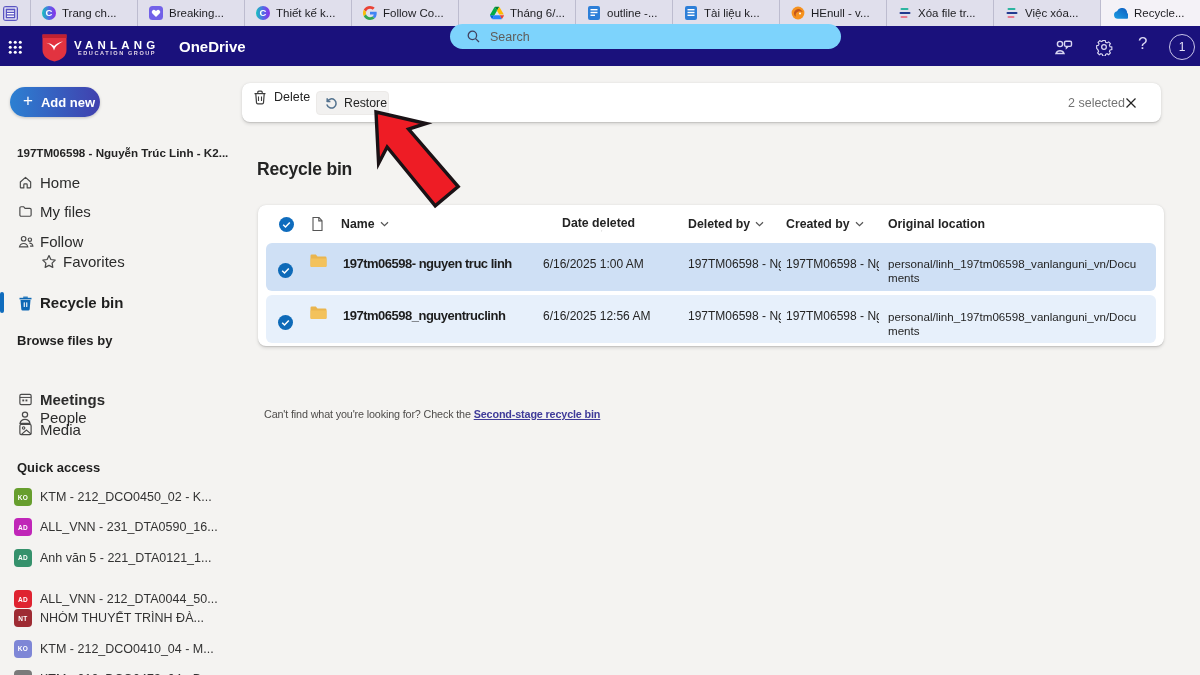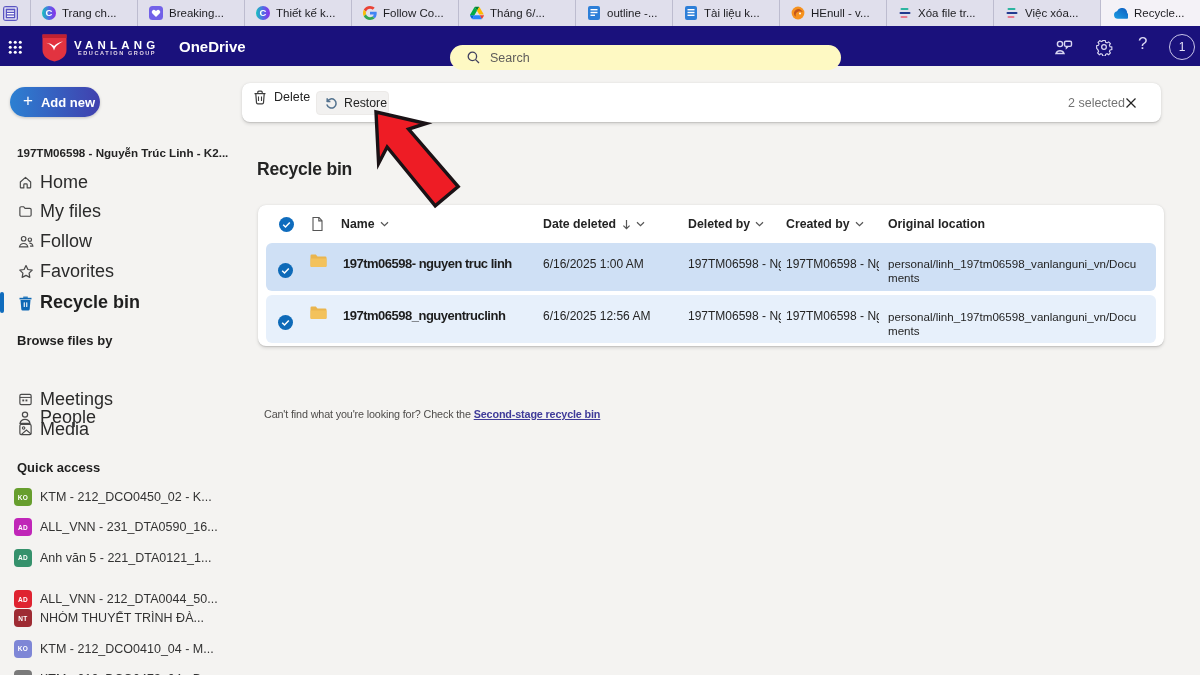--- a/index.html
+++ b/index.html
@@ -12,33 +12,33 @@
 .tab .ti{width:14px;height:14px;margin-right:6px;flex:none;}
 .tab.active{background:#f4f2f7;border-left:1px solid #bdbccf;}
 #leadicon{position:absolute;left:3px;top:6px;width:15px;height:15px;border-radius:3px;background:#5a55c2;}
 
 #appbar{position:absolute;left:0;top:26px;width:1200px;height:40px;background:#1a117c;}
 #waffle{position:absolute;left:8px;top:40px;width:14.5px;height:14.5px;}
 #shield{position:absolute;left:42px;top:33px;}
 #vl1{position:absolute;left:74px;top:39px;color:#fff;font-size:11.5px;font-weight:bold;letter-spacing:4.2px;}
 #vl2{position:absolute;left:78px;top:50px;color:#e2d4e6;font-size:5.6px;font-weight:bold;letter-spacing:1.55px;}
 #od{position:absolute;left:179px;top:38px;color:#fff;font-size:15px;font-weight:600;}
-#search{position:absolute;left:450px;top:45px;width:391px;height:25px;background:#fef9c3;border-radius:13px;display:flex;align-items:center;}
+#search{position:absolute;left:450px;top:24px;width:391px;height:25px;background:#7dd3fc;border-radius:13px;display:flex;align-items:center;}
 #search span{color:#5f5d5b;font-size:12.5px;margin-left:10px;}
 #search svg{margin-left:17px;}
 .hicon{position:absolute;top:38px;}
 #avatar{position:absolute;left:1169px;top:34px;width:26px;height:26px;border-radius:50%;border:1.6px solid #c9c5ea;color:#e6e3f7;font-size:12px;display:flex;align-items:center;justify-content:center;}
 
 #addnew{position:absolute;left:10px;top:87px;width:90px;height:30px;border-radius:15px;background:linear-gradient(90deg,#2c80d2,#4140ae);color:#fff;display:flex;align-items:center;box-shadow:0 1px 3px rgba(0,0,0,.2);}
 #addnew .plus{font-size:17px;font-weight:400;margin-left:13px;margin-top:-2px;}
 #addnew .lbl{font-size:13px;font-weight:600;margin-left:8px;}
 #acct{position:absolute;left:17px;top:146px;width:213px;font-size:11.6px;font-weight:600;color:#242424;white-space:nowrap;overflow:hidden;}
 .nav{position:absolute;left:0;width:237px;height:30px;display:flex;align-items:center;}
 .nav svg{position:absolute;left:18px;}
-.nav .t{position:absolute;left:40px;font-size:18px;color:#2b2b2b;}
+.nav .t{position:absolute;left:40px;font-size:15px;color:#2b2b2b;}
 .nav .t.b{font-weight:600;color:#1f1f1f;}
 .sechead{position:absolute;left:17px;font-size:13px;font-weight:700;color:#1f1f1f;}
 #selbar{position:absolute;left:0px;top:292px;width:4px;height:21px;border-radius:2px;background:#0f6cbd;}
 .qa{position:absolute;left:0;width:237px;height:30px;display:flex;align-items:center;}
 .qa .tile{position:absolute;left:14px;width:18px;height:18px;border-radius:4px;color:#fff;font-size:6.5px;font-weight:700;display:flex;align-items:center;justify-content:center;letter-spacing:.3px;}
 .qa .t{position:absolute;left:40px;font-size:12.5px;color:#333;white-space:nowrap;overflow:hidden;width:185px;}
 
 #toolbar{position:absolute;left:242px;top:83px;width:919px;height:39px;border-radius:8px;background:#fff;box-shadow:0 1.6px 3.6px rgba(0,0,0,.13),0 0.3px 0.9px rgba(0,0,0,.1);}
 #tb-delete{position:absolute;left:253px;top:90px;height:25px;display:flex;}
 #tb-delete .t{font-size:12.5px;color:#242424;margin-left:7px;}
@@ -92,21 +92,21 @@
 <div class="tab" style="left:244px;width:107px;"><svg class="ti" viewBox="0 0 14 14">
         <circle cx="7" cy="7" r="7" fill="url(#cg)"></circle>
         <text x="7" y="10.4" font-size="9.5" font-weight="bold" fill="#fff" text-anchor="middle" font-family="Liberation Sans">C</text>
       </svg>Thiết kế k...</div>
 <div class="tab" style="left:351px;width:107px;"><svg class="ti" viewBox="0 0 48 48">
         <path fill="#EA4335" d="M24 9.5c3.54 0 6.71 1.22 9.21 3.6l6.85-6.85C35.9 2.38 30.47 0 24 0 14.62 0 6.51 5.38 2.56 13.22l7.98 6.19C12.43 13.72 17.74 9.5 24 9.5z"></path>
         <path fill="#4285F4" d="M46.98 24.55c0-1.57-.15-3.09-.38-4.55H24v9.02h12.94c-.58 2.96-2.26 5.48-4.78 7.18l7.73 6c4.51-4.18 7.09-10.36 7.09-17.65z"></path>
         <path fill="#FBBC05" d="M10.53 28.59c-.48-1.45-.76-2.99-.76-4.59s.27-3.14.76-4.59l-7.98-6.19C.92 16.46 0 20.12 0 24c0 3.88.92 7.54 2.56 10.78l7.97-6.19z"></path>
         <path fill="#34A853" d="M24 48c6.48 0 11.93-2.13 15.89-5.81l-7.73-6c-2.15 1.45-4.92 2.3-8.16 2.3-6.26 0-11.57-4.22-13.47-9.91l-7.98 6.19C6.51 42.62 14.62 48 24 48z"></path>
       </svg>Follow Co...</div>
-<div class="tab" style="left:458px;width:107px;"><svg class="ti" viewBox="0 0 87.3 78">
+<div class="tab" style="left:458px;width:107px;justify-content:flex-end;"><svg class="ti" viewBox="0 0 87.3 78">
         <path d="m6.6 66.85 3.85 6.65c.8 1.4 1.95 2.5 3.3 3.3l13.75-23.8h-27.5c0 1.55.4 3.1 1.2 4.5z" fill="#0066da"></path>
         <path d="M43.65 25 29.9 1.2c-1.35.8-2.5 1.9-3.3 3.3l-25.4 44a9.06 9.06 0 0 0-1.2 4.5h27.5z" fill="#00ac47"></path>
         <path d="m73.55 76.8c1.35-.8 2.5-1.9 3.3-3.3l1.6-2.75L86.1 57.5c.8-1.4 1.2-2.95 1.2-4.5h-27.5l5.85 11.5z" fill="#ea4335"></path>
         <path d="M43.65 25 57.4 1.2C56.05.4 54.5 0 52.9 0H34.4c-1.6 0-3.15.45-4.5 1.2z" fill="#00832d"></path>
         <path d="M59.8 53H27.45L13.75 76.8c1.35.8 2.9 1.2 4.5 1.2h50.8c1.6 0 3.15-.45 4.5-1.2z" fill="#2684fc"></path>
         <path d="m73.4 26.5-12.7-22c-.8-1.4-1.95-2.5-3.3-3.3l-13.75 23.8 13.75 23.8h27.45c0-1.55-.4-3.1-1.2-4.5z" fill="#ffba00"></path>
       </svg>Tháng 6/...</div>
 <div class="tab" style="left:575px;width:107px;"><svg class="ti" viewBox="0 0 14 14">
         <rect x="1" y="0" width="12" height="14" rx="2" fill="#2d7fd8"></rect>
         <rect x="3.5" y="3" width="7" height="1.4" fill="#fff"></rect>
@@ -199,21 +199,21 @@
   </div>
 <div class="nav" style="top:226.5px;">
     <svg width="16" height="15" viewBox="0 0 17 15" fill="none" stroke="#4a4a4a" stroke-width="1.25">
       <circle cx="6" cy="4.6" r="2.4"></circle>
       <path d="M1.6 13.2a4.5 4.5 0 0 1 8.8 0z"></path>
       <circle cx="12.6" cy="5.6" r="1.8"></circle>
       <path d="M12 9.2a3.4 3.4 0 0 1 3.8 3.3h-3"></path>
     </svg>
     <span class="t">Follow</span>
   </div>
-<div class="nav" style="top:256px;">
+<div class="nav" style="top:246px;margin-left:23px;">
     <svg width="16" height="15" viewBox="0 0 16 15" fill="none" stroke="#4a4a4a" stroke-width="1.25" stroke-linejoin="round">
       <path d="M8 1.6 9.9 5.5l4.3.6-3.1 3 .7 4.3L8 11.4l-3.8 2 .7-4.3-3.1-3 4.3-.6z"></path>
     </svg>
     <span class="t">Favorites</span>
   </div>
 <div class="nav" style="top:287.5px;">
     <svg width="15" height="16" viewBox="0 0 15 16" fill="#0e68b5">
       <path d="M5.2 1.6h4.6v1.2H5.2z"></path>
       <path d="M1.5 2.8h12v1.6h-12z"></path>
       <path d="M2.5 5h10l-.8 9.2a1.4 1.4 0 0 1-1.4 1.2H4.7a1.4 1.4 0 0 1-1.4-1.2z"></path>
@@ -224,21 +224,21 @@
   </div>
 <div id="selbar"></div>
 <div class="sechead" style="top:333px;">Browse files by</div>
 <div class="nav" style="top:354.5px;margin-top:48px;">
     <svg width="14" height="15" viewBox="0 0 14 15" fill="none" stroke="#4a4a4a" stroke-width="1.25">
       <circle cx="7" cy="4.6" r="2.6"></circle>
       <path d="M2 13.4a5.1 5.1 0 0 1 10 0z"></path>
     </svg>
     <span class="t">People</span>
   </div>
-<div class="nav" style="top:384.5px;">
+<div class="nav" style="top:384.5px;font-weight:bold;">
     <svg width="15" height="15" viewBox="0 0 16 16" fill="none" stroke="#4a4a4a" stroke-width="1.25">
       <rect x="2" y="2.5" width="12" height="11" rx="1.5"></rect>
       <path d="M2 5.8h12" stroke-width="1.1"></path>
       <rect x="4.6" y="8" width="2" height="2" fill="#4a4a4a" stroke="none"></rect>
       <rect x="8" y="8" width="2" height="2" fill="#4a4a4a" stroke="none"></rect>
     </svg>
     <span class="t">Meetings</span>
   </div>
 <div class="nav" style="top:414.5px;">
     <svg width="15" height="15" viewBox="0 0 16 16" fill="none" stroke="#4a4a4a" stroke-width="1.25">
@@ -307,21 +307,21 @@
     <circle cx="7.5" cy="7.5" r="7.5" fill="#0f6cbd"></circle>
     <path d="M4.2 7.8 6.5 10l4.3-4.6" fill="none" stroke="#fff" stroke-width="1.5"></path>
   </svg>
 <svg class="abs" style="left:311px;top:216px;" width="13" height="16" viewBox="0 0 13 16" fill="none" stroke="#555" stroke-width="1.1">
     <path d="M2 1.5h6L11 4.7V14.5H2z"></path>
     <path d="M7.8 1.7v3.2H11"></path>
   </svg>
 <div class="hcell" style="left:341px;">Name<svg width="9" height="6" viewBox="0 0 9 6" fill="none" stroke="#555" stroke-width="1.2">
       <path d="M1 1.3 4.5 4.7 8 1.3"></path>
     </svg></div>
-<div class="hcell" style="left:543px;">Date deleted<svg style="margin-left:6px;" width="9" height="11" viewBox="0 0 9 11" fill="none" stroke="#555" stroke-width="1.2">
+<div class="hcell" style="left:562px;flex-direction:column;">Date deleted<svg style="margin-left:6px;" width="9" height="11" viewBox="0 0 9 11" fill="none" stroke="#555" stroke-width="1.2">
       <path d="M4.5 1v8.4M1.4 6.6l3.1 3 3.1-3"></path>
     </svg><svg width="9" height="6" viewBox="0 0 9 6" fill="none" stroke="#555" stroke-width="1.2">
       <path d="M1 1.3 4.5 4.7 8 1.3"></path>
     </svg></div>
 <div class="hcell" style="left:688px;">Deleted by<svg width="9" height="6" viewBox="0 0 9 6" fill="none" stroke="#555" stroke-width="1.2">
       <path d="M1 1.3 4.5 4.7 8 1.3"></path>
     </svg></div>
 <div class="hcell" style="left:786px;">Created by<svg width="9" height="6" viewBox="0 0 9 6" fill="none" stroke="#555" stroke-width="1.2">
       <path d="M1 1.3 4.5 4.7 8 1.3"></path>
     </svg></div>

